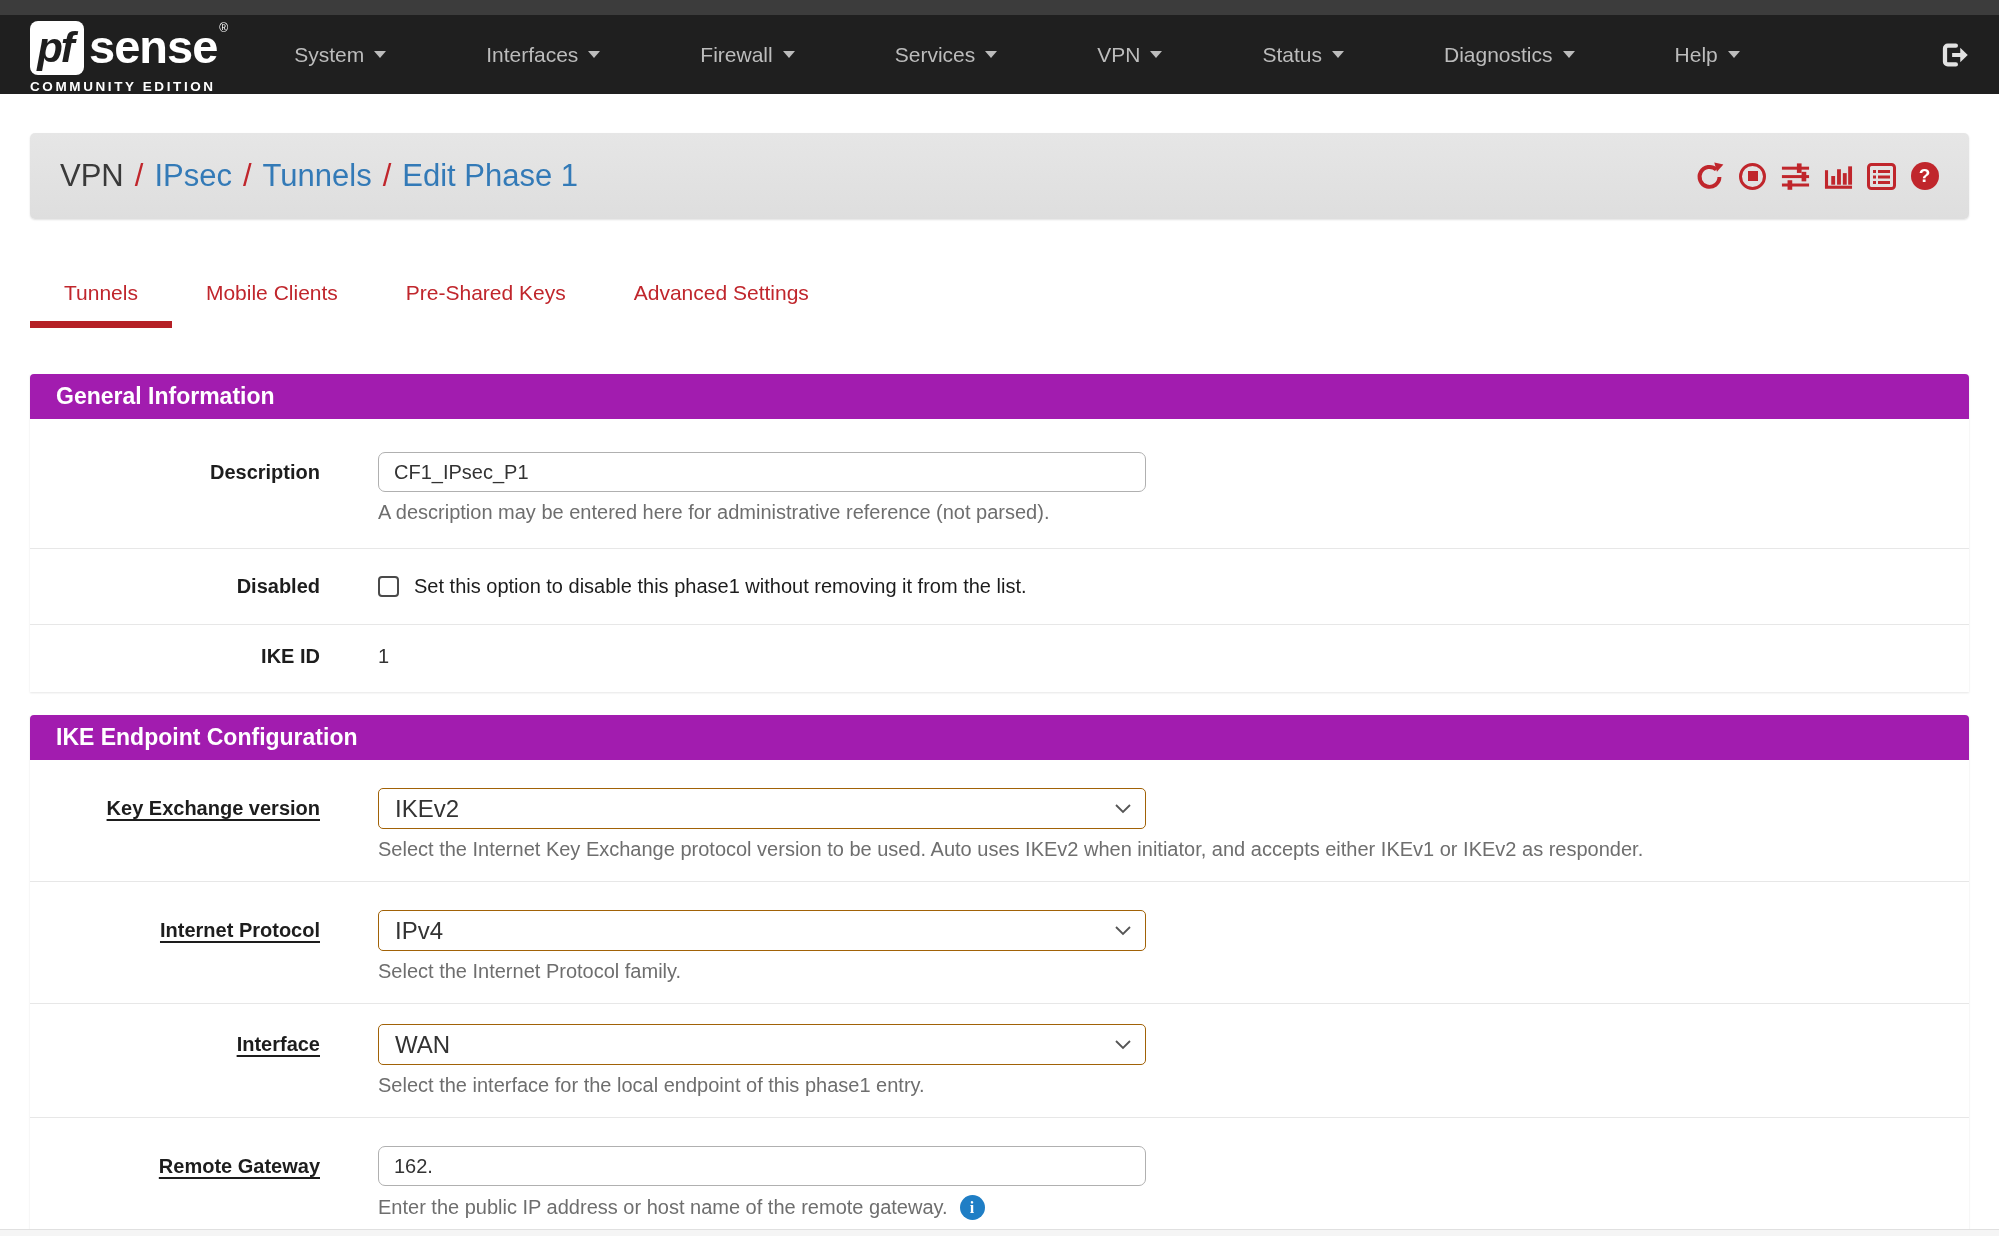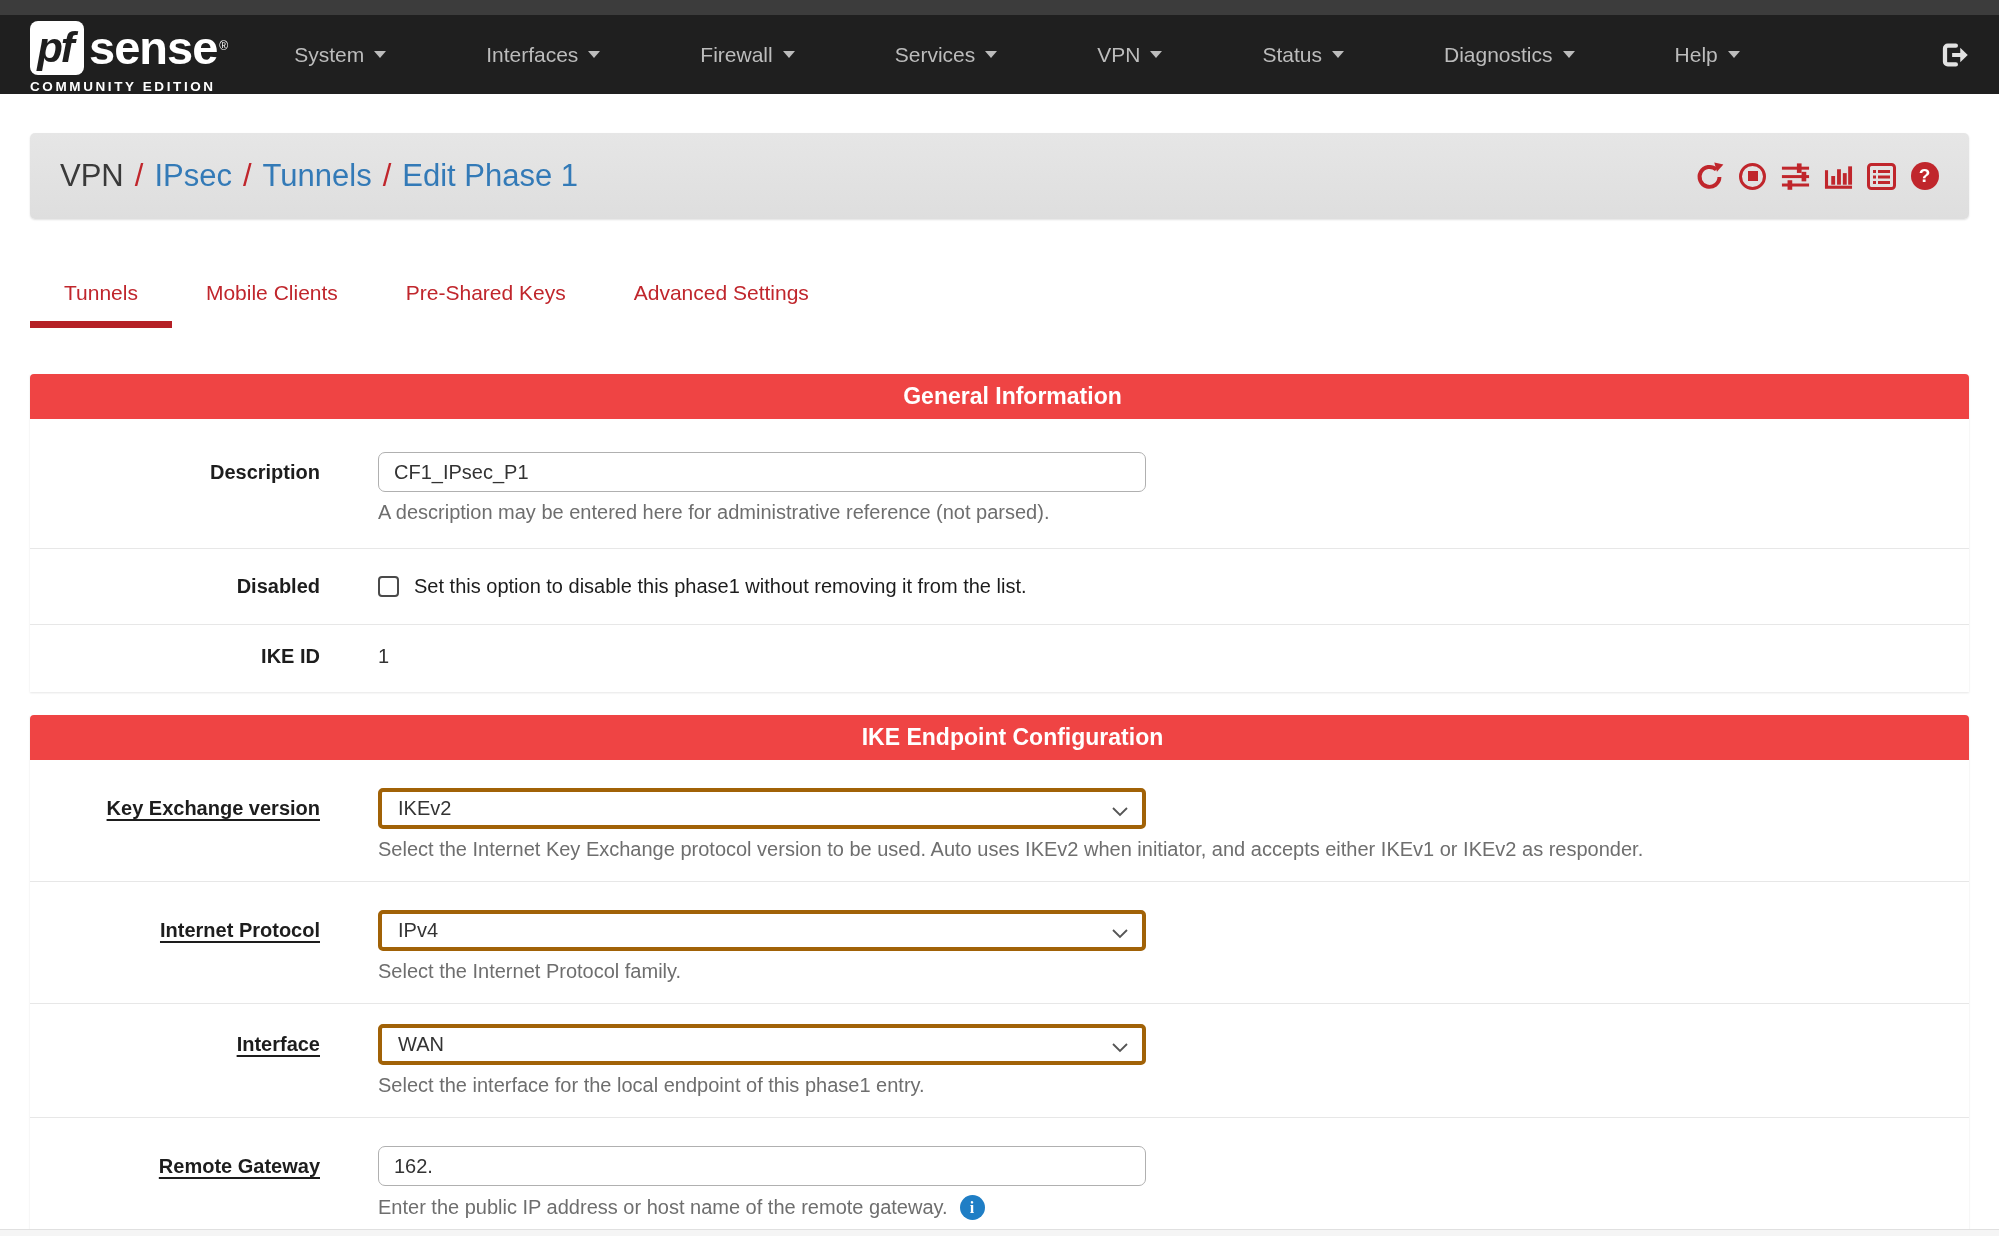--- a/index.html
+++ b/index.html
@@ -14,21 +14,21 @@
   }
 
   
   .top-strip { height:15px; background:#3c3c3c; }
   .navbar {
     height:79px; background:#1f1f1f;
     display:flex; align-items:center;
     padding:0 30px;
   }
   .logo-block { display:flex; flex-direction:column; justify-content:center; padding-top:6px; }
-  .logo-row { display:flex; align-items:center; }
+  .logo-row { display:flex; align-items:flex-start; }
   .pf-box {
     width:54px; height:54px; background:#fff; border-radius:8px;
     display:flex; align-items:center; justify-content:center;
     font-style:italic; font-weight:bold; font-size:42px; color:#1f1f1f;
     letter-spacing:-2px; padding-right:4px;
   }
   .logo-sense { color:#fff; font-weight:bold; font-size:47px; line-height:52px; letter-spacing:-1px; margin-left:5px; }
   .logo-reg { color:#fff; font-size:12px; margin-left:2px; margin-bottom:4px; }
   .logo-sub { color:#fff; font-size:13.5px; font-weight:bold; letter-spacing:2.6px; margin-top:4px; white-space:nowrap; }
 
@@ -70,44 +70,44 @@
     padding:0 34px; font-size:21px; color:#c0262c; cursor:pointer;
     height:47px; display:flex; align-items:flex-start;
     border-bottom:7px solid transparent;
   }
   .tabs li.active { border-bottom-color:#b52025; }
 
   
   .panel { margin:46px 30px 0 30px; box-shadow:0 1px 2px rgba(0,0,0,.10); }
   .panel.second { margin-top:23px; }
   .panel-heading {
-    height:45px; background:#ef4444; color:#fff;
+    height:45px; background:#a21caf; color:#fff;
     font-weight:bold; font-size:23px; line-height:45px;
-    padding-left:26px; border-radius:4px 4px 0 0;text-align:center;
+    padding-left:26px; border-radius:4px 4px 0 0;
   }
   .panel-body { background:#fff; }
 
   .form-row { display:flex; border-top:1px solid #e7e7e7; padding:22px 0 20px 0; }
   .form-row.first { border-top:none; }
   .row-label {
     width:290px; min-width:290px; text-align:right;
     font-weight:bold; font-size:20px; color:#1d1d1d; padding-top:9px;
   }
   .row-label.linked { text-decoration:underline; text-underline-offset:4px; }
   .row-control { margin-left:58px; flex:1; padding-right:30px; }
 
   input.text-input {
     width:768px; height:40px; border:1px solid #b0b0b0; border-radius:7px;
     font-family:"Liberation Sans",sans-serif; font-size:20px; color:#333;
     padding:17px 15px; outline:none; background:#fff;
   }
   .fake-select {
-    width:768px; height:41px; border:4px solid #a16207; border-radius:5px;
+    width:768px; height:41px; border:1px solid #a16207; border-radius:5px;
     background:#fff; display:flex; align-items:center; padding:0 16px;
-    font-size:20px; color:#333; cursor:pointer; position:relative;
+    font-size:24px; color:#333; cursor:pointer; position:relative;
   }
   .fake-select svg { position:absolute; right:14px; top:15px; }
   .help-text { margin-top:9px; font-size:20px; color:#6e6e6e; display:flex; align-items:center; }
 
   .check-line { display:flex; align-items:center; padding-top:5px; }
   .checkbox {
     width:21px; height:21px; border:2px solid #4a4a4a; border-radius:4px;
     background:#fff; cursor:pointer; flex:none;
   }
   .check-label { margin-left:15px; font-size:20px; color:#1c1c1c; }

